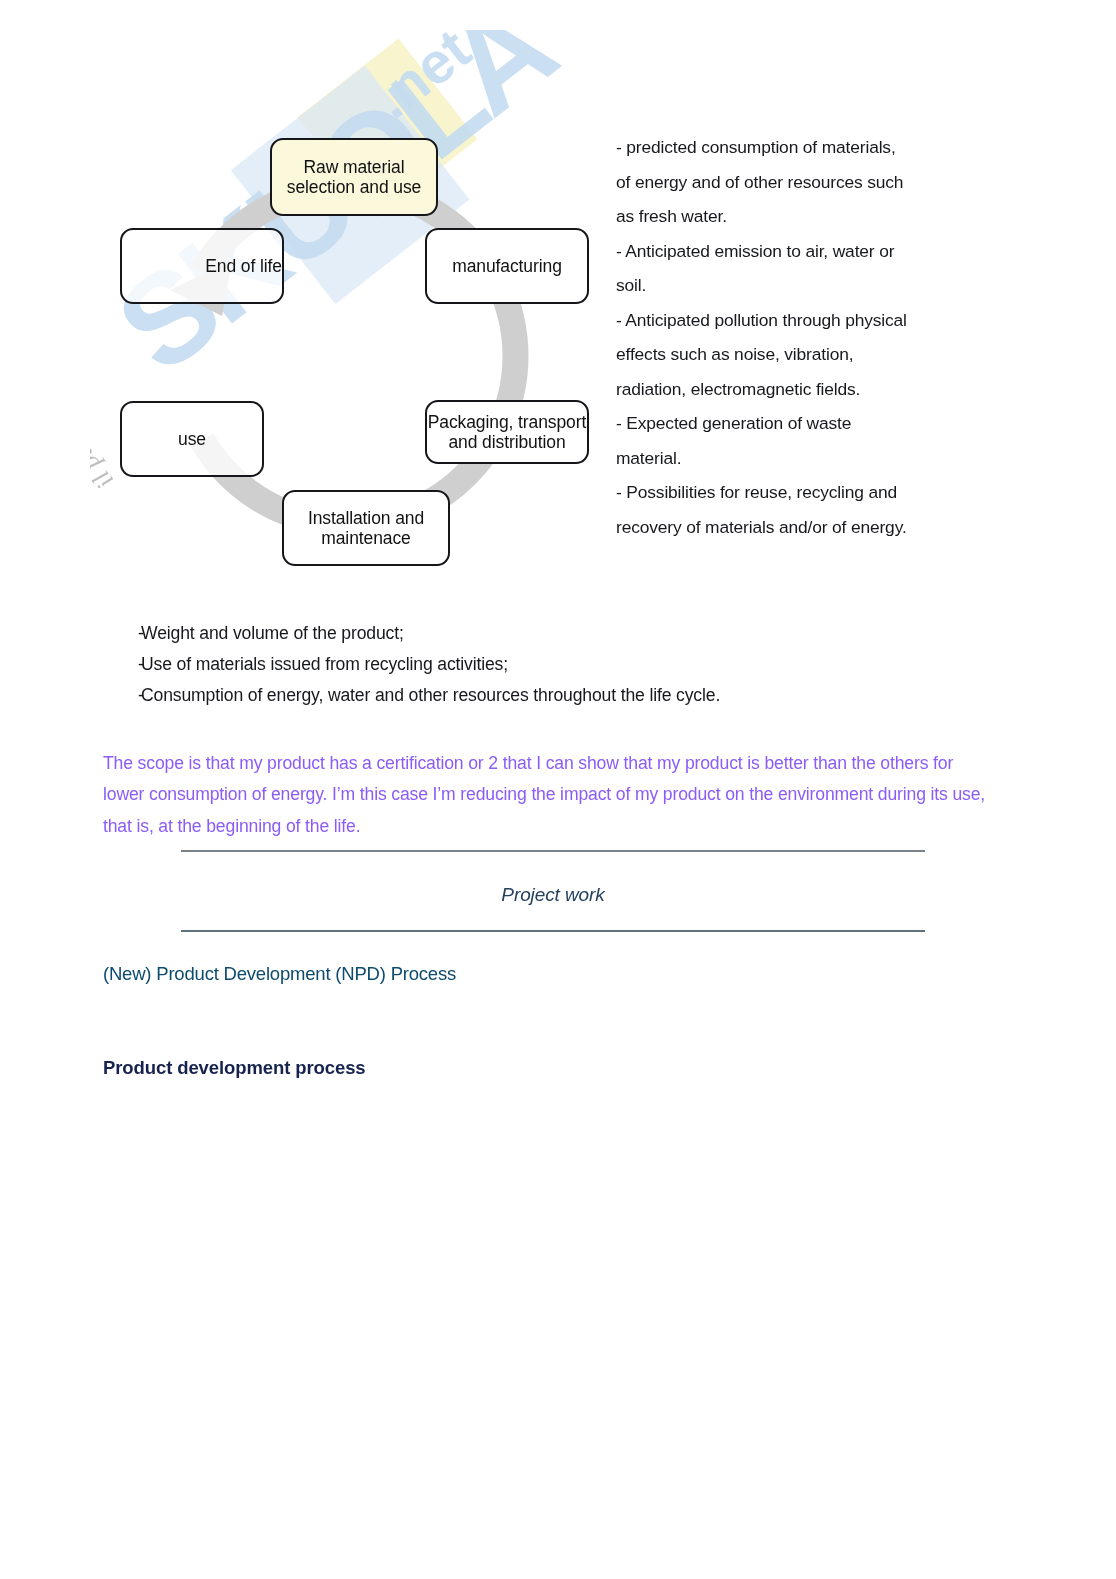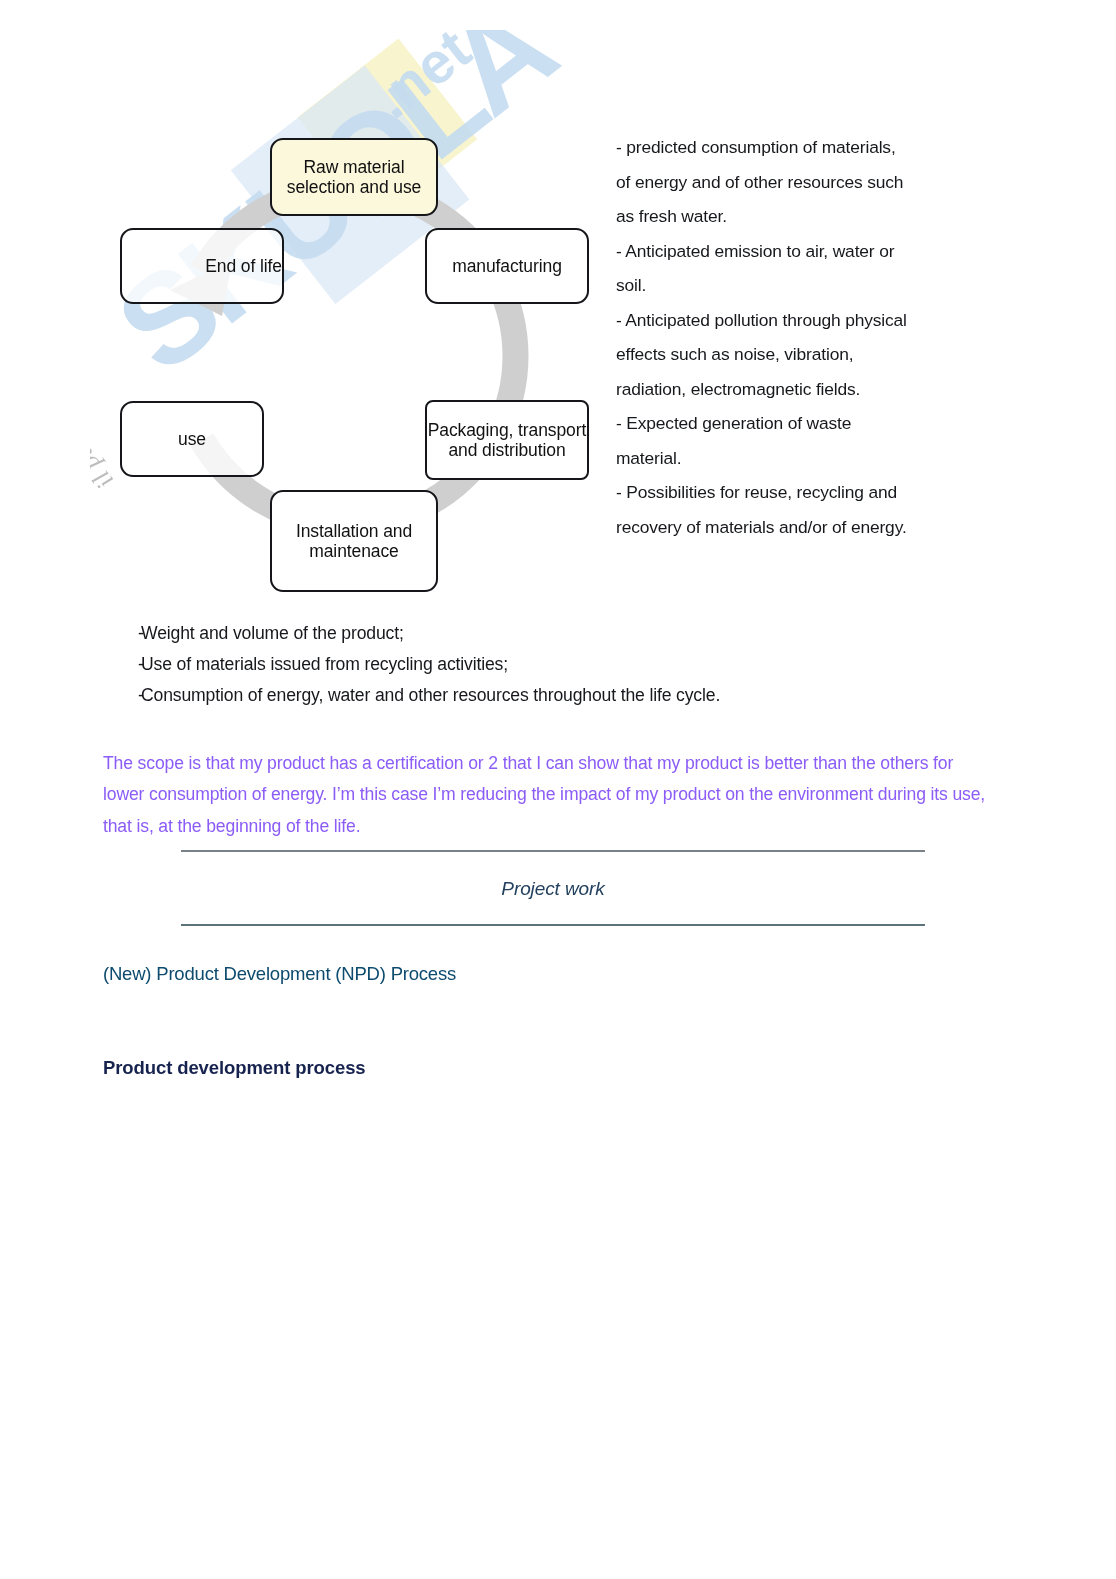--- a/index.html
+++ b/index.html
@@ -74,22 +74,22 @@
   }
   .cycle-box.translucent {
     background: rgba(255,255,255,0.78);
   }
 
   
   #box-raw        { left: 160px; top:  18px; width: 168px; height: 78px; }
   #box-end        { left:  10px; top: 108px; width: 164px; height: 76px; justify-content: flex-end; }
   #box-manu       { left: 315px; top: 108px; width: 164px; height: 76px; }
   #box-use        { left:  10px; top: 281px; width: 144px; height: 76px; }
-  #box-pack       { left: 315px; top: 280px; width: 164px; height: 80px; border-radius: 8px; }
-  #box-install    { left: 160px; top: 370px; width: 168px; height: 102px; }
+  #box-pack       { left: 315px; top: 280px; width: 164px; height: 64px; }
+  #box-install    { left: 172px; top: 370px; width: 168px; height: 76px; }
 
   
   #impact-list {
     position: absolute;
     left: 612px;
     top: 128px;
     width: 392px;
     z-index: 4;
     font-size: 17.4px;
     line-height: 30.5px;
@@ -153,20 +153,21 @@
     margin: 0;
   }
   .rule.bottom { border-top-color: #5d7279; }
   #project-work-label {
     text-align: center;
     font-style: italic;
     font-size: 19px;
     color: #23415e;
     padding: 26px 0 24px 0;
     letter-spacing: -0.1px;
+    margin-top: 6px;
   }
 
   
   #npd-line {
     position: absolute;
     left: 103px;
     top: 963px;
     z-index: 4;
     font-size: 18.5px;
     color: #0c4a6e;

